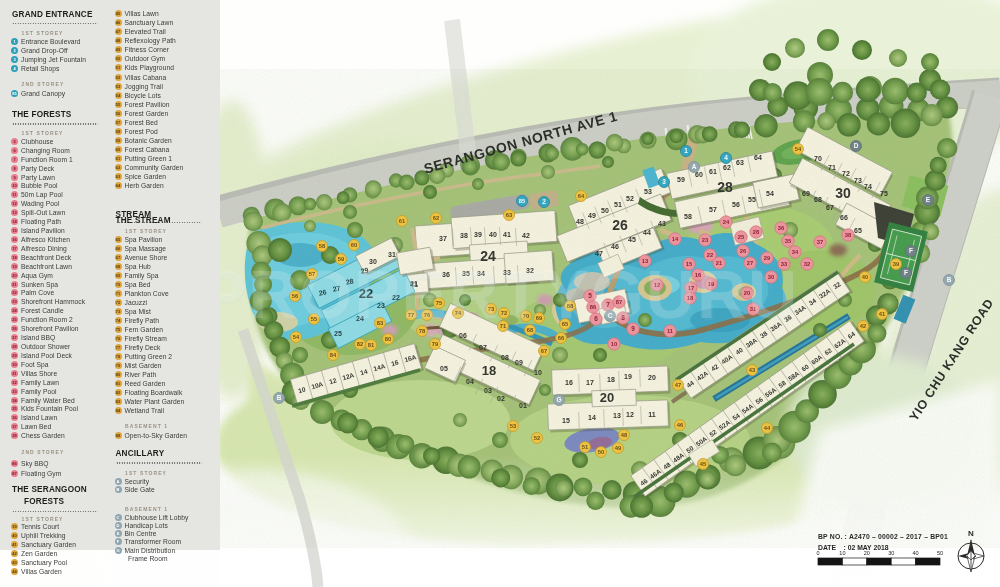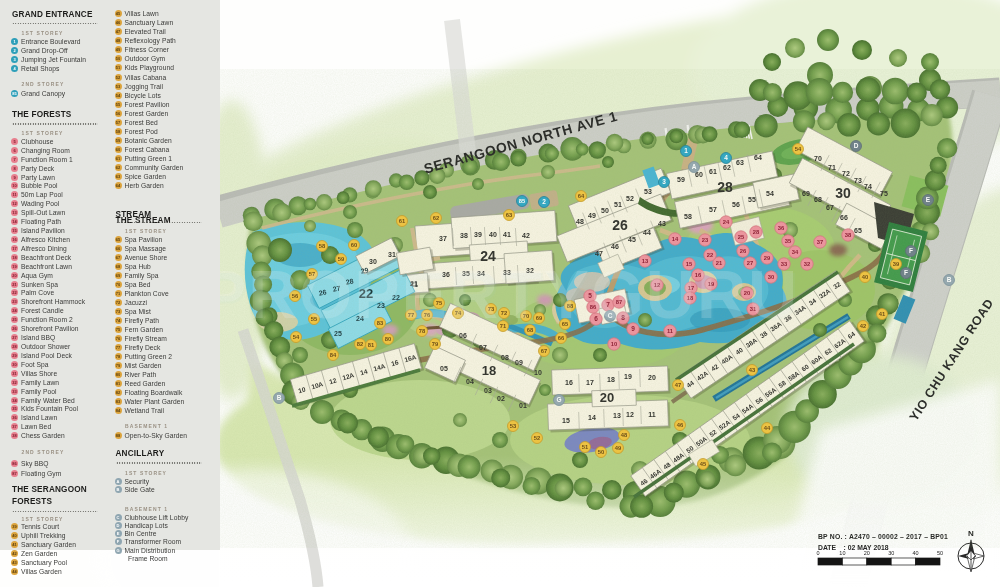--- a/index.html
+++ b/index.html
@@ -1323,21 +1323,21 @@
 <div class="ls" style="left:21.5px;top:448.6px">2ND STOREY</div>
 <div class="li" style="left:11.0px;top:459.7px">
         <span class="lb" style="background:#e77f8e;color:#7c1628">86</span>
         <span class="lt">Sky BBQ</span>
       </div>
 <div class="li" style="left:11.0px;top:470.2px">
         <span class="lb" style="background:#e77f8e;color:#7c1628">87</span>
         <span class="lt">Floating Gym</span>
       </div>
 <div class="lh" style="left:12.0px;top:485.3px">THE SERANGOON</div>
-<div class="lh" style="left:12.0px;top:497.4px">FORESTS</div>
+<div class="lh" style="left:24px;top:497.4px">FORESTS</div>
 <div class="ld" style="left:12.0px;top:510.5px"></div>
 <div class="ls" style="left:21.5px;top:515.5px">1ST STOREY</div>
 <div class="li" style="left:11.0px;top:522.9px">
         <span class="lb" style="background:#dca43d;color:#5d410f">39</span>
         <span class="lt">Tennis Court</span>
       </div>
 <div class="li" style="left:11.0px;top:531.9px">
         <span class="lb" style="background:#dca43d;color:#5d410f">40</span>
         <span class="lt">Uphill Trekking</span>
       </div>

